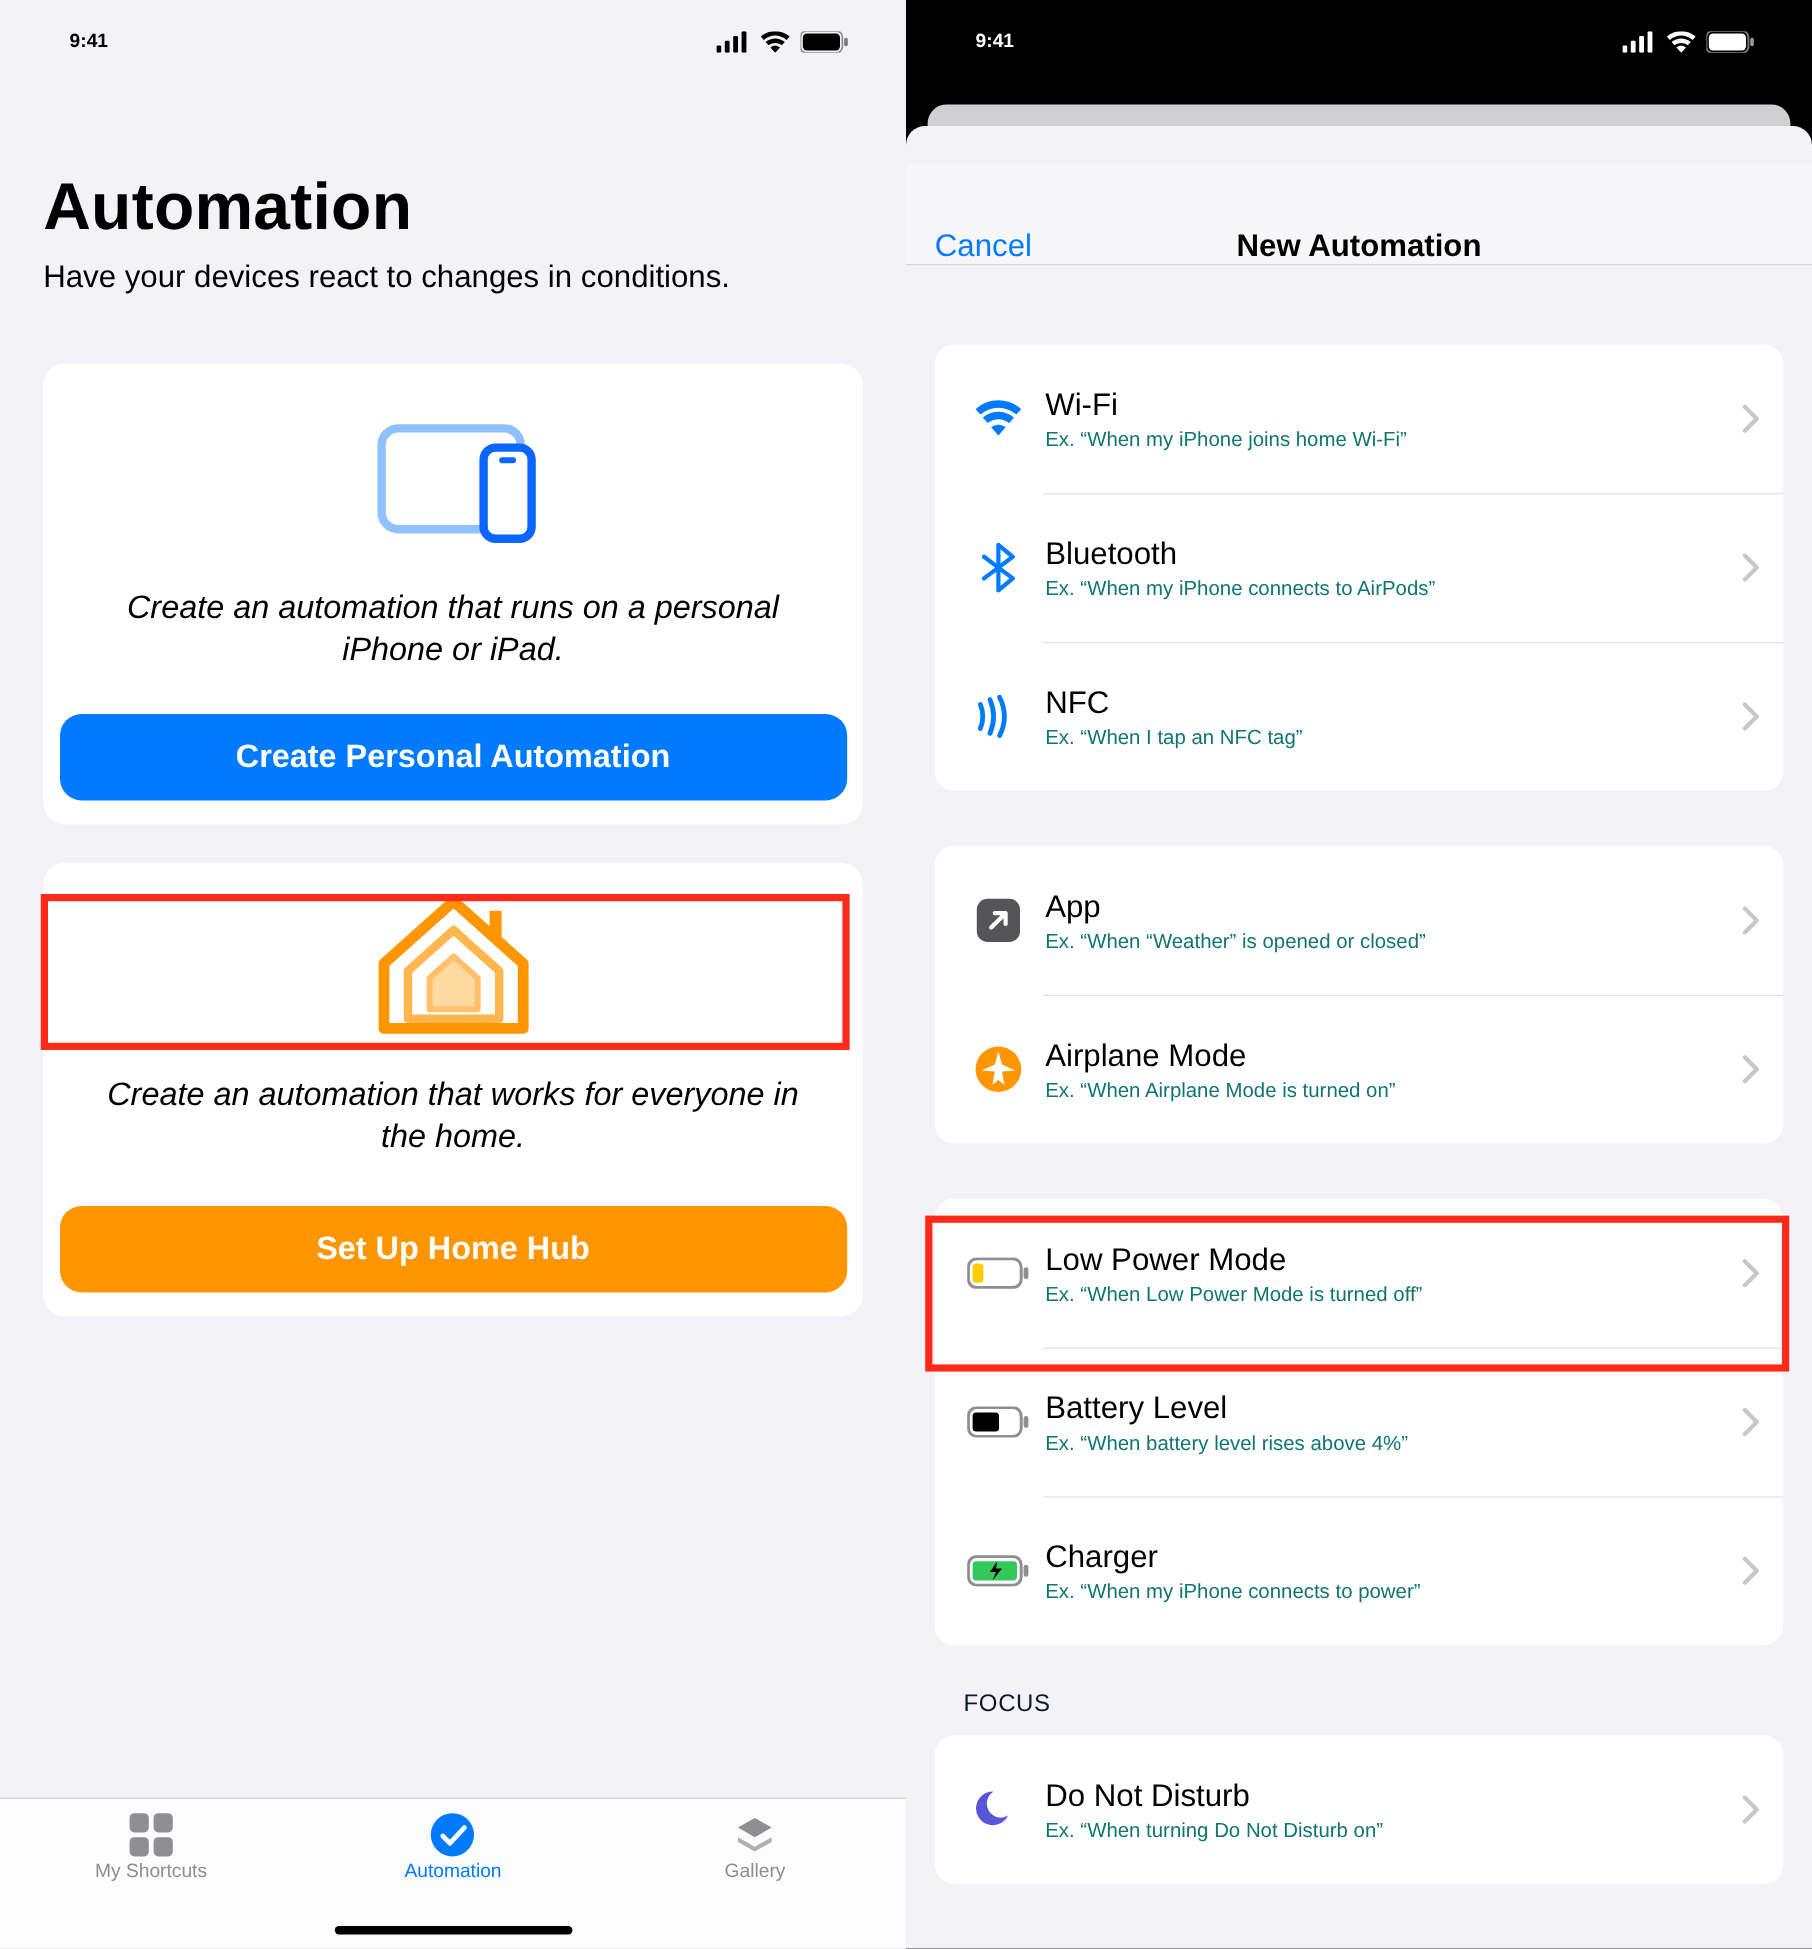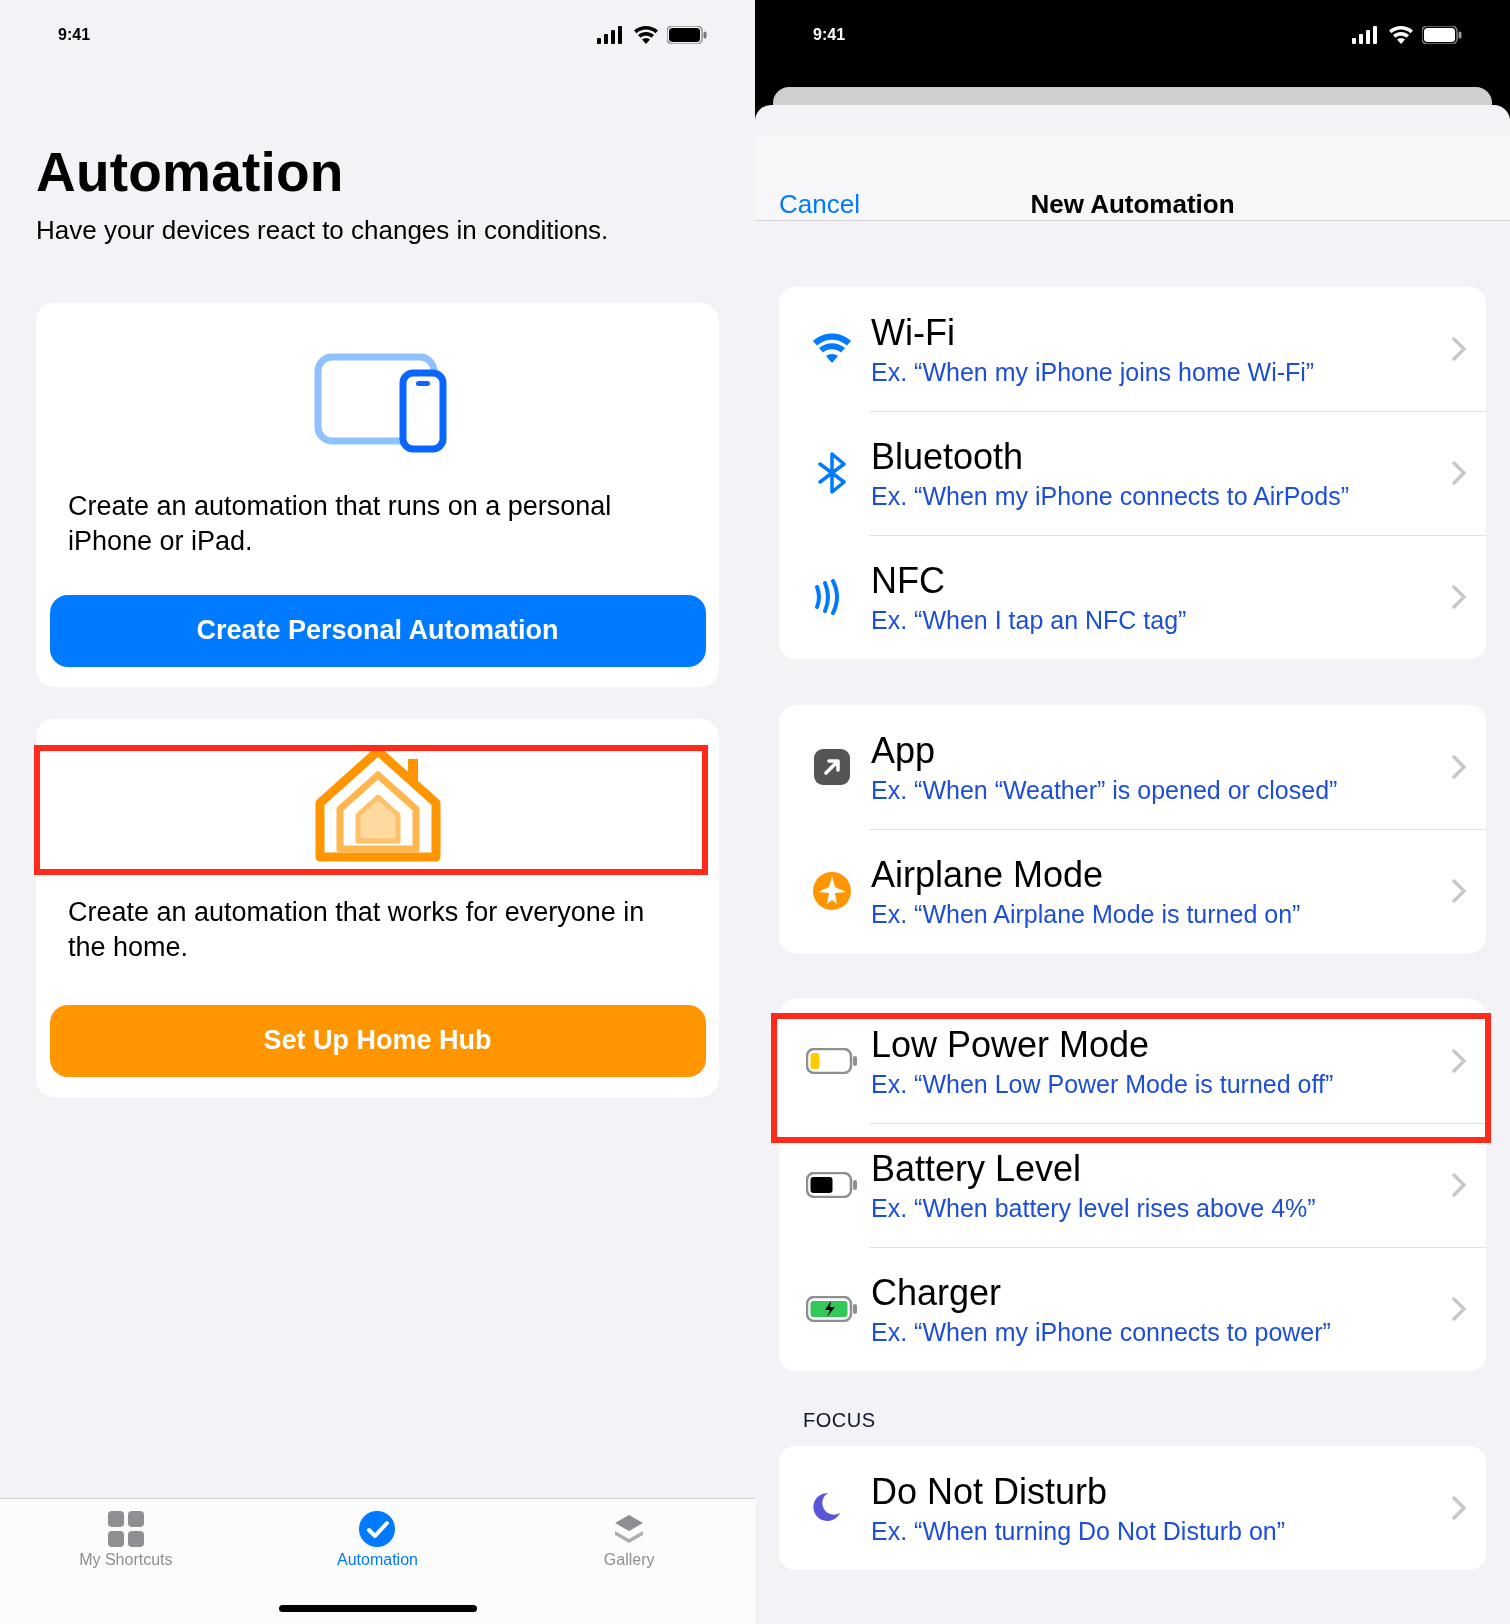--- a/index.html
+++ b/index.html
@@ -65,23 +65,25 @@
       background: #fff;
       border-radius: 18px;
       margin-top: 56px;
       padding: 36px 12px 20px 12px;
       display: flex;
       flex-direction: column;
       align-items: center;
     }
     .card-desc {
       font-size: 27px;
+      text-align: center;
       line-height: 1.3;
       margin-top: 30px;
       padding: 0 20px;
+      font-style: italic;
     }
     .btn {
       width: 656px;
       max-width: 100%;
       height: 72px;
       border-radius: 18px;
       border: none;
       font-size: 27px;
       font-weight: 600;
       color: #fff;
@@ -201,27 +203,27 @@
       width: 62px;
       display: flex;
       align-items: center;
       justify-content: center;
     }
     .row-text {
       flex: 1;
       padding-left: 8px;
     }
     .row-title {
-      font-size: 36px;
+      font-size: 26px;
       font-weight: 400;
       color: #000;
     }
     .row-sub {
-      font-size: 25px;
-      color: #1d4ed8;
+      font-size: 17px;
+      color: #0f766e;
       margin-top: 4px;
     }
     .chevron {
       color: #c7c7cc;
       font-size: 30px;
     }
     .highlight-red-right {
       position: absolute;
       border: 6px solid #ff2a1a;
       left: 16px;

